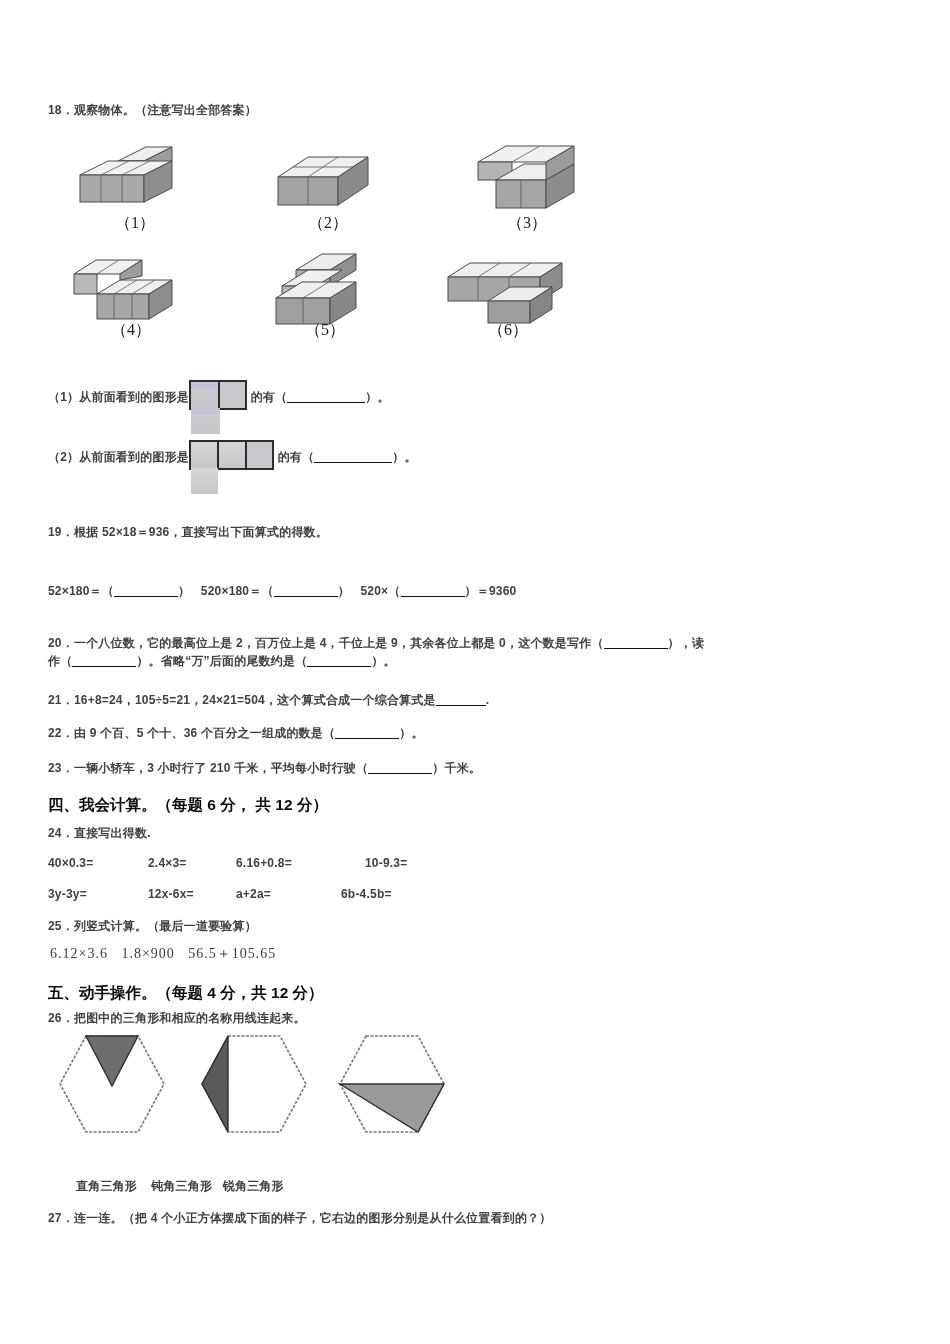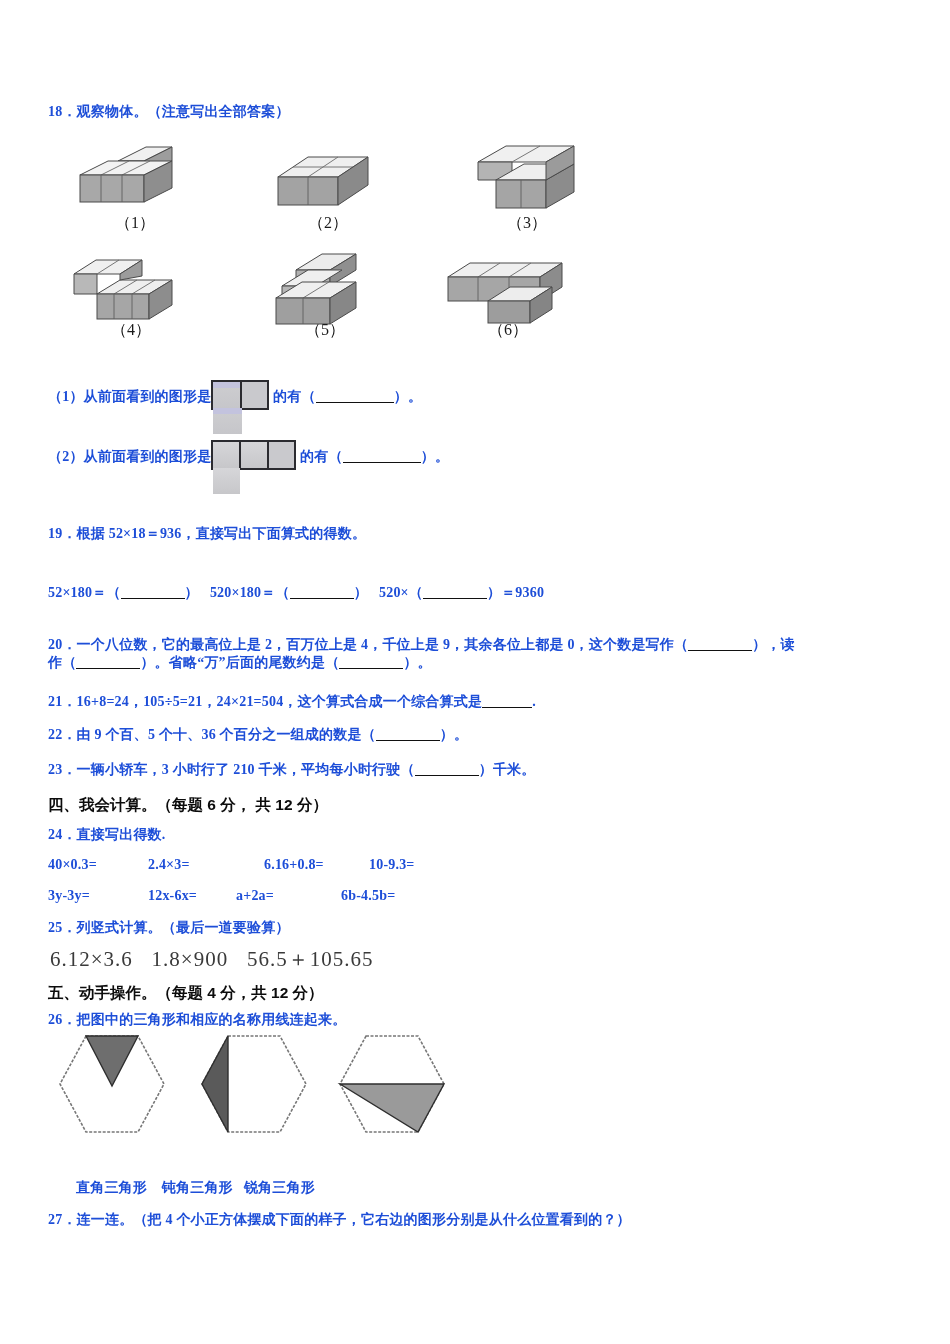--- a/index.html
+++ b/index.html
@@ -18,41 +18,41 @@
   .page {
     position: absolute;
     left: 0; top: 0;
     width: 950px;
     height: 1344px;
   }
 
   
   .q {
     position: absolute;
-    font-family: Liberation Serif, serif;
+    font-family: Liberation Sans, sans-serif;
     font-weight: bold;
-    font-size: 14px;
+    font-size: 12px;
     line-height: 1.45;
-    color: #1d4ed8;
+    color: #404040;
     letter-spacing: 0.2px;
     white-space: nowrap;
   }
   .section-head {
     position: absolute;
     font-family: "Liberation Sans", "DejaVu Sans", sans-serif;
     font-weight: bold;
     font-size: 15.5px;
     color: #0c0c0c;
     white-space: nowrap;
   }
   .serif-calc {
     position: absolute;
     font-family: "Liberation Serif", "DejaVu Serif", serif;
     font-weight: normal;
-    font-size: 21px;
+    font-size: 14px;
     color: #3a3a3a;
     letter-spacing: 1px;
     white-space: nowrap;
   }
   .blank-m { display: inline-block; width: 64px; border-bottom: 1.4px solid #111; vertical-align: -2px; }
   .blank-l { display: inline-block; width: 78px; border-bottom: 1.4px solid #111; vertical-align: -2px; }
   .blank-p { display: inline-block; width: 50px; border-bottom: 1.4px solid #111; vertical-align: -2px; }
 
   
   .viewshape {
@@ -243,21 +243,21 @@
 
   <div class="q" style="left:48px; top:760px;">
     <span>23．一辆小轿车，3 小时行了 210 千米，平均每小时行驶（</span><span class="blank-m"></span><span>）千米。</span>
   </div>
 
   <div class="section-head" style="left:48px; top:795px;">四、我会计算。（每题 6 分， 共 12 分）</div>
 
   <div class="q" style="left:48px; top:825px;">24．直接写出得数.</div>
 
   <div class="q" style="left:48px; top:855px;">
-    <span style="display:inline-block; width:100px;">40×0.3=</span><span style="display:inline-block; width:88px;">2.4×3=</span><span style="display:inline-block; width:105px;margin-left:28px;">6.16+0.8=</span><span style="display:inline-block; width:90px;">10-9.3=</span>
+    <span style="display:inline-block; width:100px;">40×0.3=</span><span style="display:inline-block; width:88px;">2.4×3=</span><span style="display:inline-block; width:105px;">6.16+0.8=</span><span style="display:inline-block; width:90px;margin-left:24px;">10-9.3=</span>
   </div>
 
   <div class="q" style="left:48px; top:886px;">
     <span style="display:inline-block; width:100px;">3y-3y=</span><span style="display:inline-block; width:88px;">12x-6x=</span><span style="display:inline-block; width:105px;">a+2a=</span><span style="display:inline-block; width:90px;">6b-4.5b=</span>
   </div>
 
   <div class="q" style="left:48px; top:918px;">25．列竖式计算。（最后一道要验算）</div>
 
   <div class="serif-calc" style="left:50px; top:945px;">
     <span>6.12×3.6</span>

